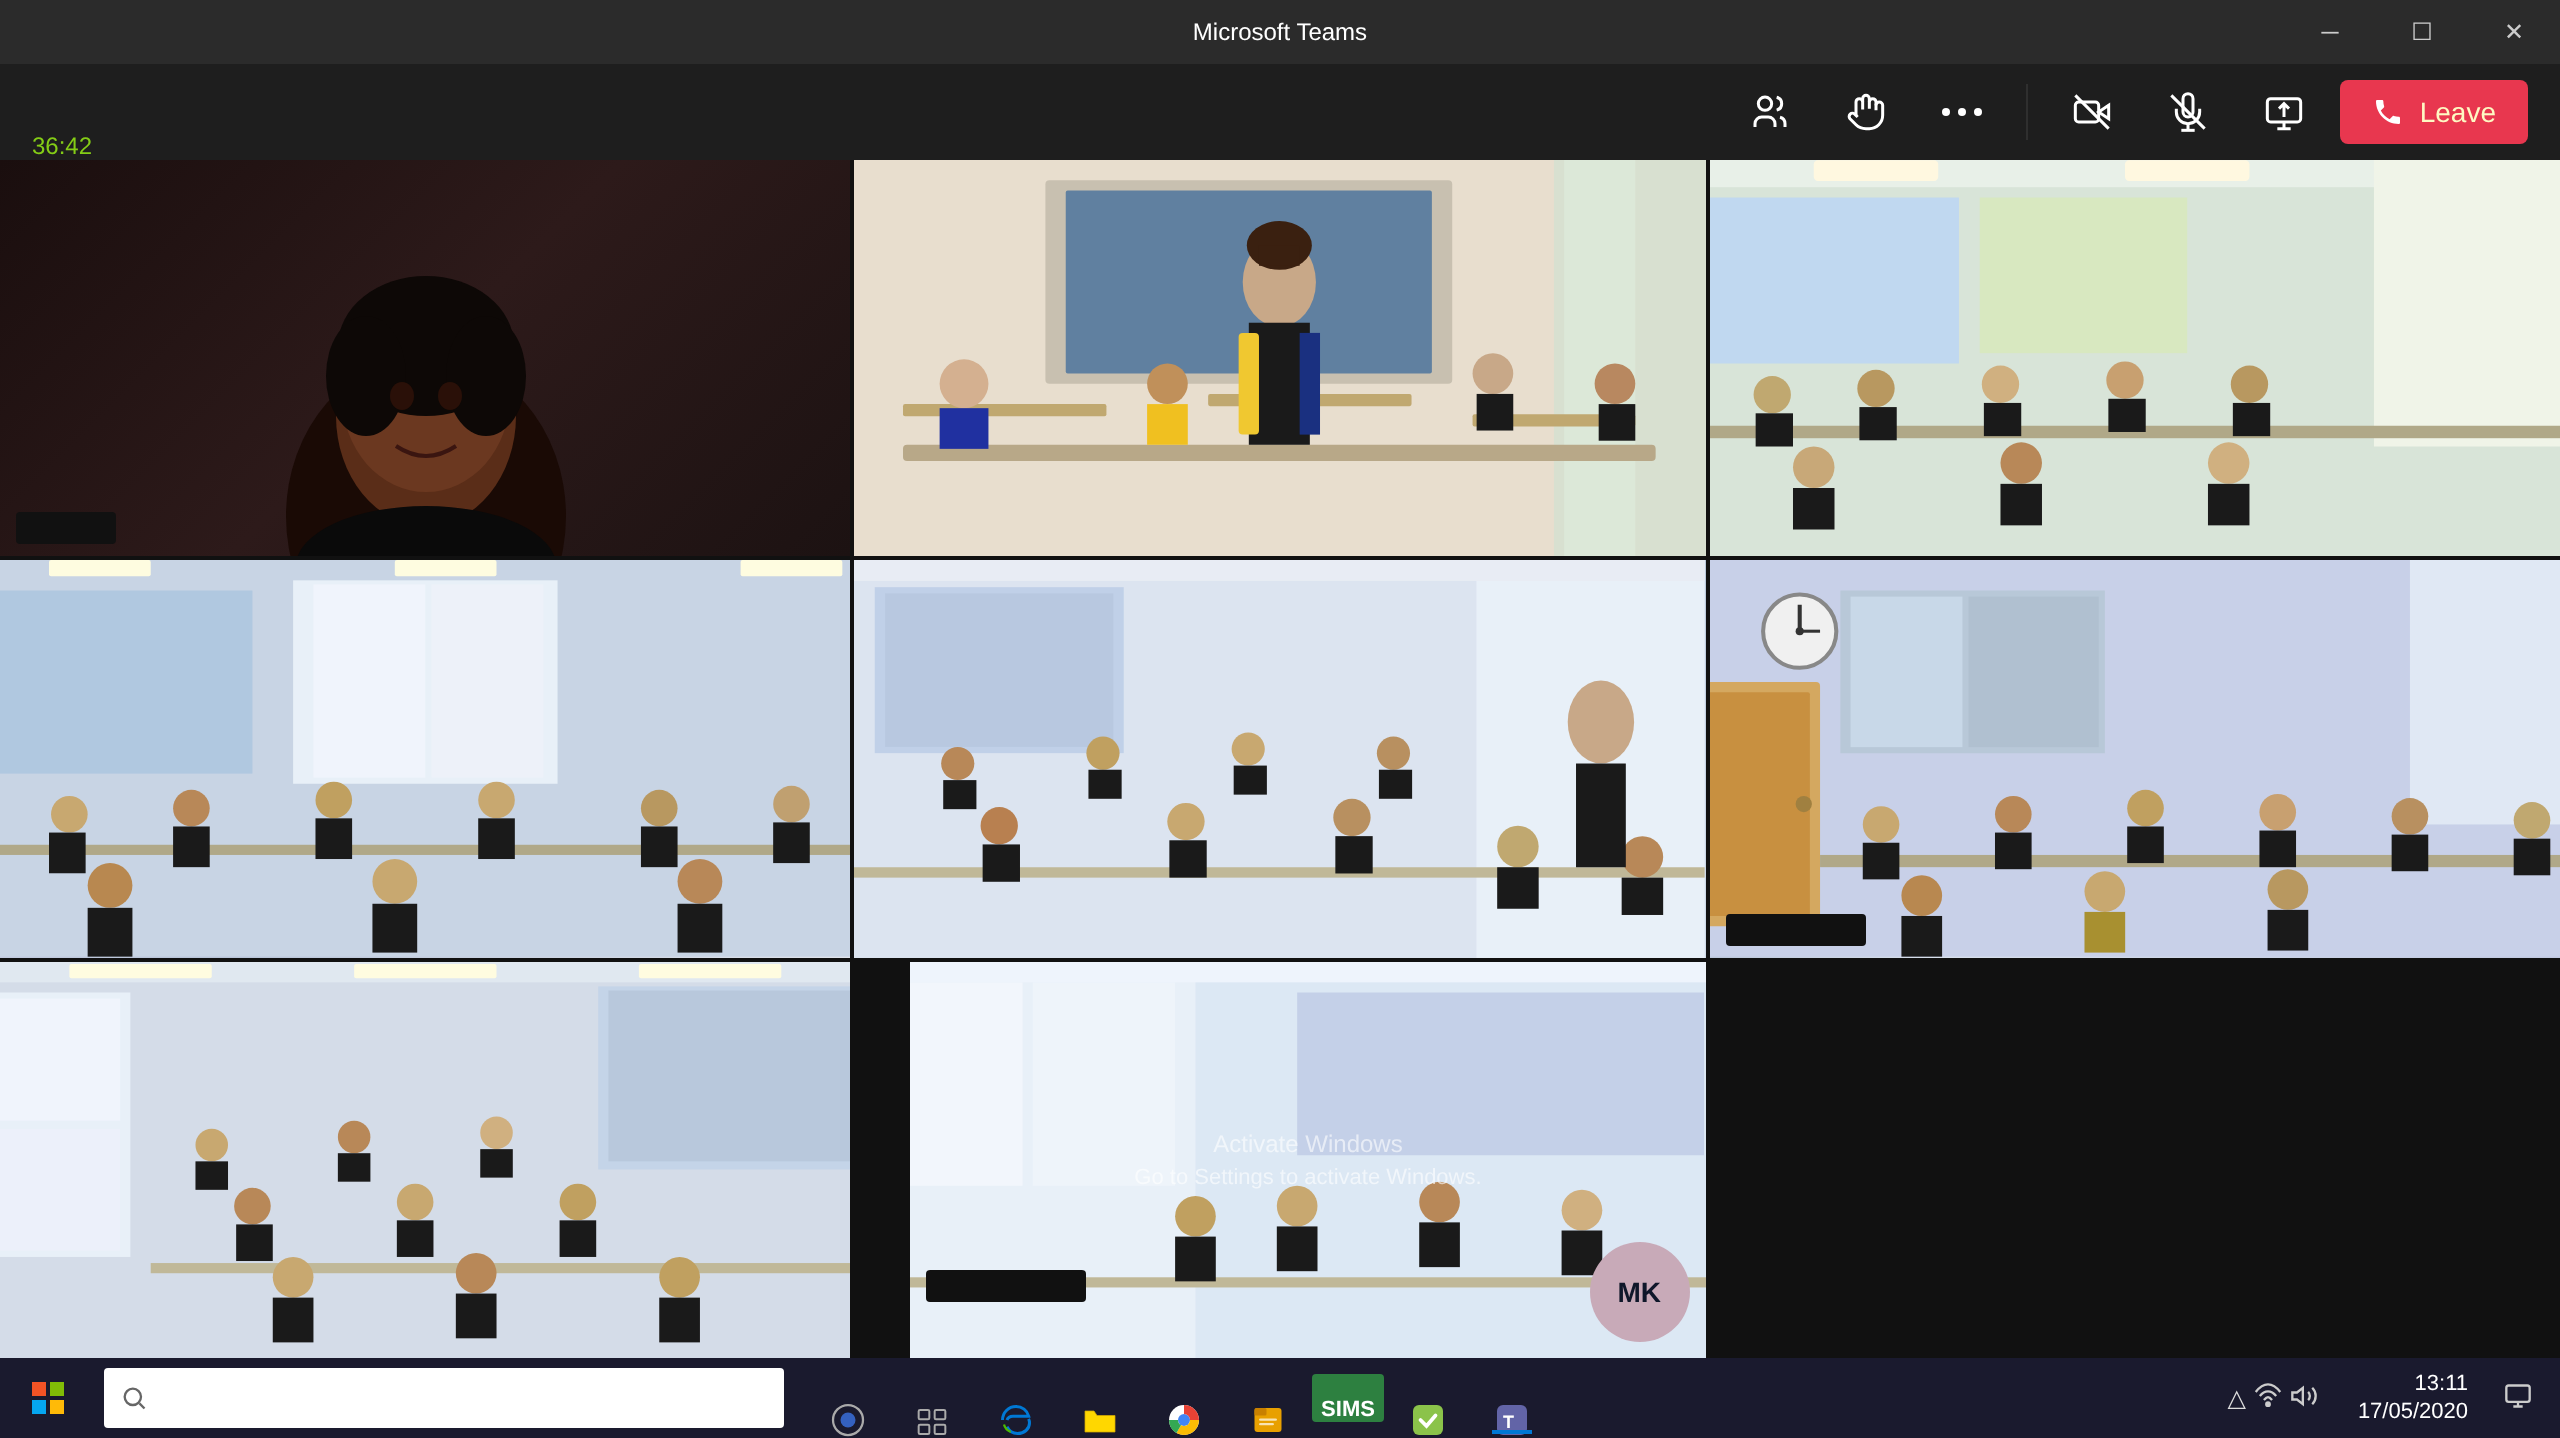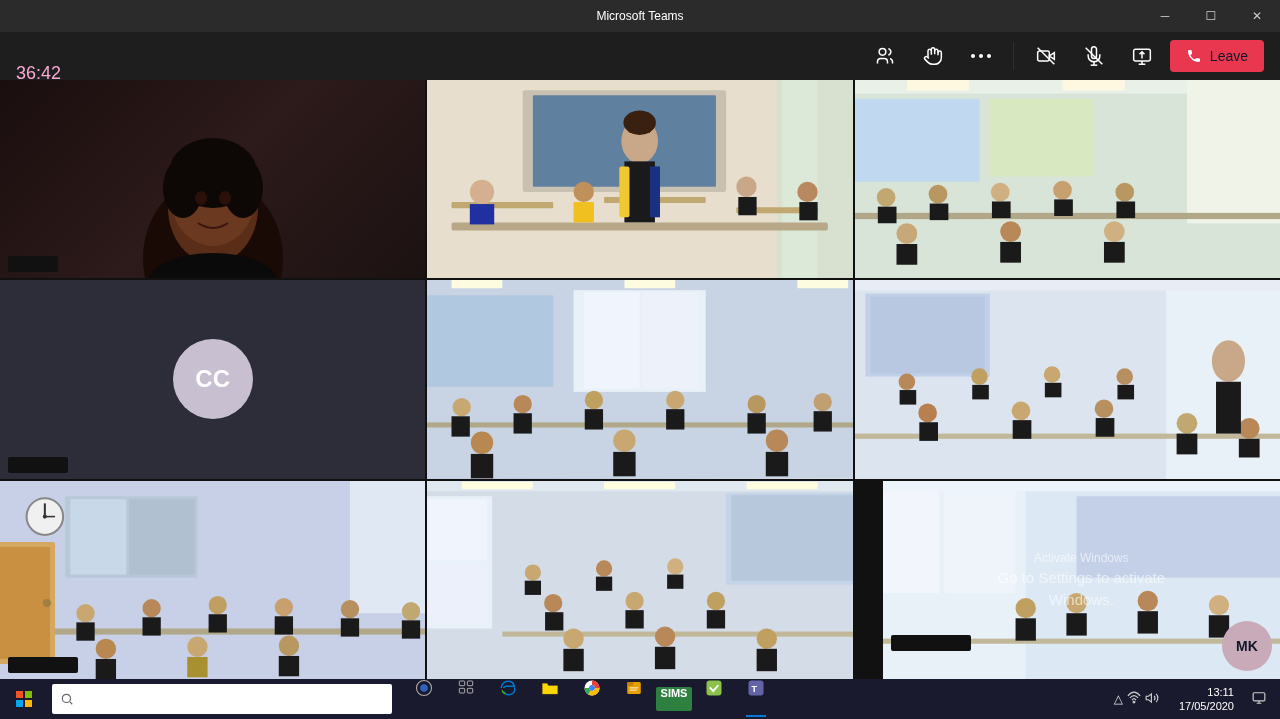--- a/index.html
+++ b/index.html
@@ -41,22 +41,22 @@
     .call-toolbar {
       width: 100%;
       height: 48px;
       background: #1e1e1e;
       display: flex;
       align-items: center;
       padding: 0 16px;
       position: relative;
     }
     .call-timer {
-      color: #f9a8d4;
-      font-size: 18px;
+      color: #84cc16;
+      font-size: 12px;
       font-weight: 400;
       margin-top: 34px;
     }
     .toolbar-right {
       position: absolute;
       right: 16px;
       top: 50%;
       transform: translateY(-50%);
       display: flex;
       align-items: center;
@@ -73,21 +73,21 @@
       align-items: center;
       justify-content: center;
       color: #fff;
       font-size: 18px;
     }
     .toolbar-btn.muted { position: relative; }
     .leave-btn {
       background: #e8374f;
       border: none;
       border-radius: 4px;
-      color: #0f172a;
+      color: #fef9c3;
       padding: 8px 16px;
       cursor: pointer;
       font-size: 14px;
       display: flex;
       align-items: center;
       gap: 8px;
     }
 
     
     .video-grid {
@@ -223,21 +223,21 @@
     .taskbar-apps {
       display: flex;
       align-items: center;
       margin-left: 8px;
       gap: 2px;
     }
     .taskbar-app {
       width: 40px;
       height: 40px;
       display: flex;
-      align-items: flex-start;
+      align-items: flex-end;
       justify-content: center;
       cursor: pointer;
       font-size: 16px;
       color: #fff;
       position: relative;
     }
     .taskbar-app.active::after {
       content: '';
       position: absolute;
       bottom: 2px;
@@ -436,28 +436,20 @@
         <circle cx="50" cy="150" r="10" fill="#c8a878"></circle>
         <rect x="40" y="160" width="20" height="20" fill="#1a1a1a"></rect>
         <circle cx="150" cy="148" r="10" fill="#b88858"></circle>
         <rect x="140" y="158" width="20" height="20" fill="#1a1a1a"></rect>
         <circle cx="250" cy="148" r="10" fill="#d0b080"></circle>
         <rect x="240" y="158" width="20" height="20" fill="#1a1a1a"></rect>
       </svg>
     </div>
   </div>
 
-  <div class="video-cell cell-3">
-    <div class="video-cell-inner">
-      <div class="avatar-circle">
-        <span>CC</span>
-      </div>
-    </div>
-    <div class="name-label" style="background:#111;width:60px;height:16px;border-radius:2px;"></div>
-  </div>
 
   <div class="video-cell cell-4">
     <div class="video-cell-inner">
       <svg width="100%" height="100%" viewBox="0 0 430 195" preserveAspectRatio="xMidYMid slice">
         <rect x="0" y="0" width="430" height="195" fill="#c8d4e4"></rect>
 
         <rect x="150" y="10" width="130" height="100" fill="#e8f0f8"></rect>
         <rect x="160" y="12" width="55" height="95" fill="#f0f4fc"></rect>
         <rect x="218" y="12" width="55" height="95" fill="#edf1f9"></rect>
 
@@ -643,21 +635,21 @@
         <rect x="260" y="128" width="20" height="22" fill="#1a1a1a"></rect>
         <circle cx="340" cy="122" r="10" fill="#d0b080"></circle>
         <rect x="330" y="132" width="20" height="22" fill="#1a1a1a"></rect>
         <circle cx="150" cy="125" r="10" fill="#c0a060"></circle>
         <rect x="140" y="135" width="20" height="22" fill="#1a1a1a"></rect>
       </svg>
     </div>
 
     <div class="activate-windows">
       <div>Activate Windows</div>
-      <div style="font-size:15px;">Go to Settings to activate Windows.</div>
+      <div style="font-size:11px;">Go to Settings to activate Windows.</div>
     </div>
 
     <div class="mk-avatar">
       <span>MK</span>
     </div>
     <div class="name-label" style="background:#111;width:80px;height:16px;border-radius:2px;left:8px;bottom:28px;"></div>
   </div>
 
 </div>
 

